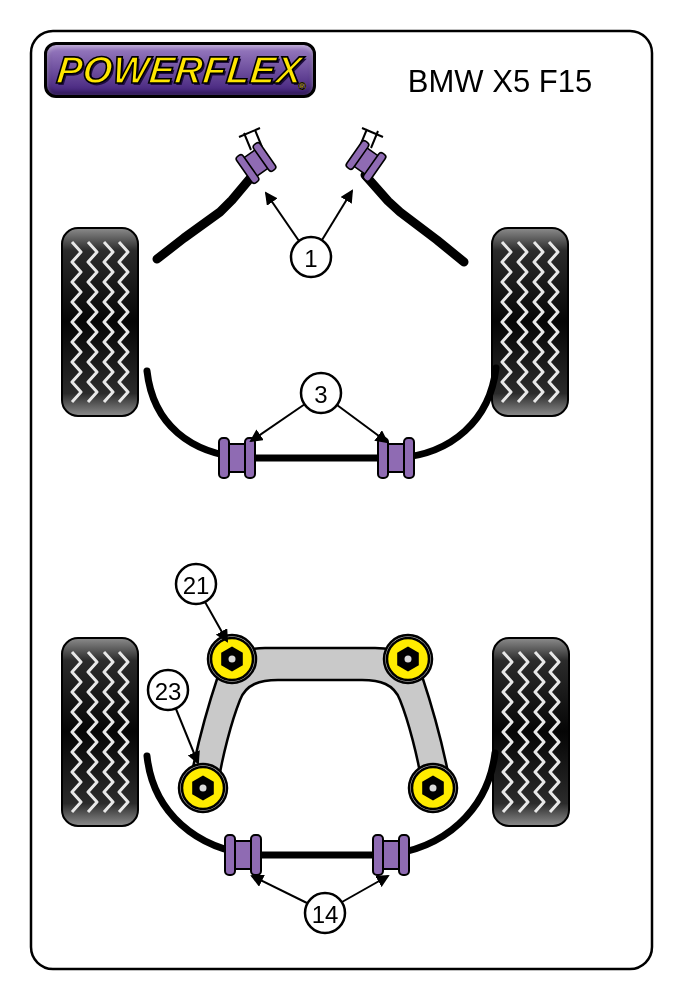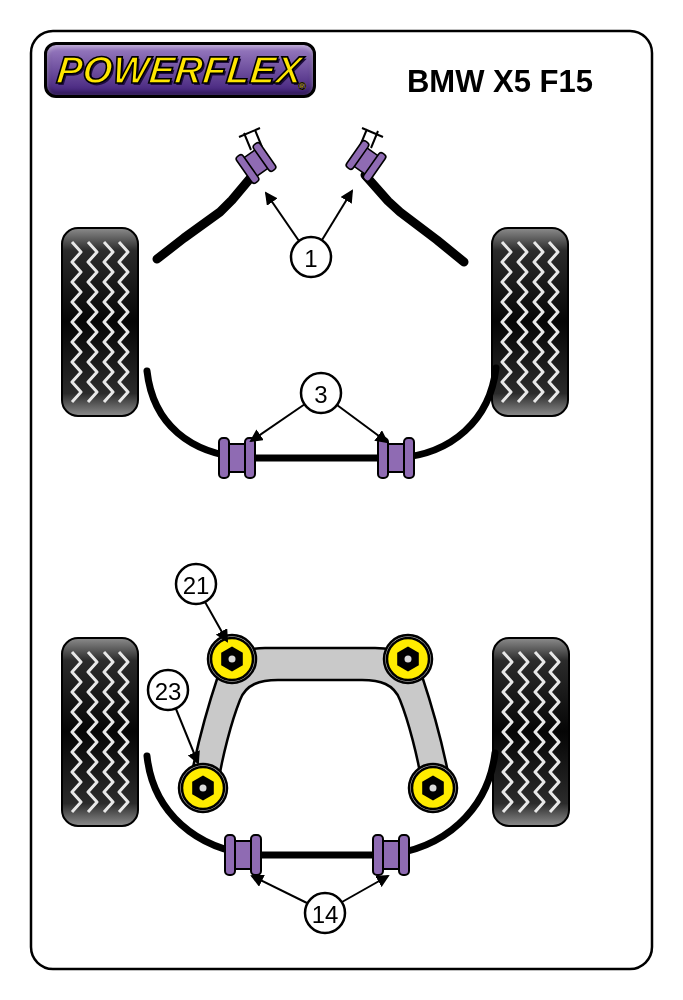--- a/index.html
+++ b/index.html
@@ -25,21 +25,21 @@
     text-shadow:2px 2px 0 #1d0b3f;
     letter-spacing:0.5px;white-space:nowrap;
   }
   .logo-reg{
     position:absolute;right:7px;bottom:3px;
     font-size:11px;font-weight:bold;color:var(--logo-yellow,#ffe600);
     -webkit-text-stroke:0.4px #000;
   }
   .title{
     position:absolute;left:372px;top:64px;width:256px;text-align:center;
-    font-size:31px;font-weight:bold;color:#000;white-space:nowrap;
+    font-size:31px;font-weight:normal;color:#000;white-space:nowrap;
   }
 
   
   .frame-border{fill:none;stroke:#000;stroke-width:2.5;}
   .bar{fill:none;stroke:#000;stroke-width:7;stroke-linecap:round;}
   .link{fill:none;stroke:#000;stroke-width:9;stroke-linecap:round;stroke-linejoin:round;}
   .bush{fill:var(--bush-purple,#8f6bb3);stroke:#000;stroke-width:2;}
   .ybush-circle{fill:var(--bush-yellow,#ffec00);stroke:#000;stroke-width:2.5;}
   .hex{fill:#000;}
   .hexdot{fill:#d9d9d9;}

